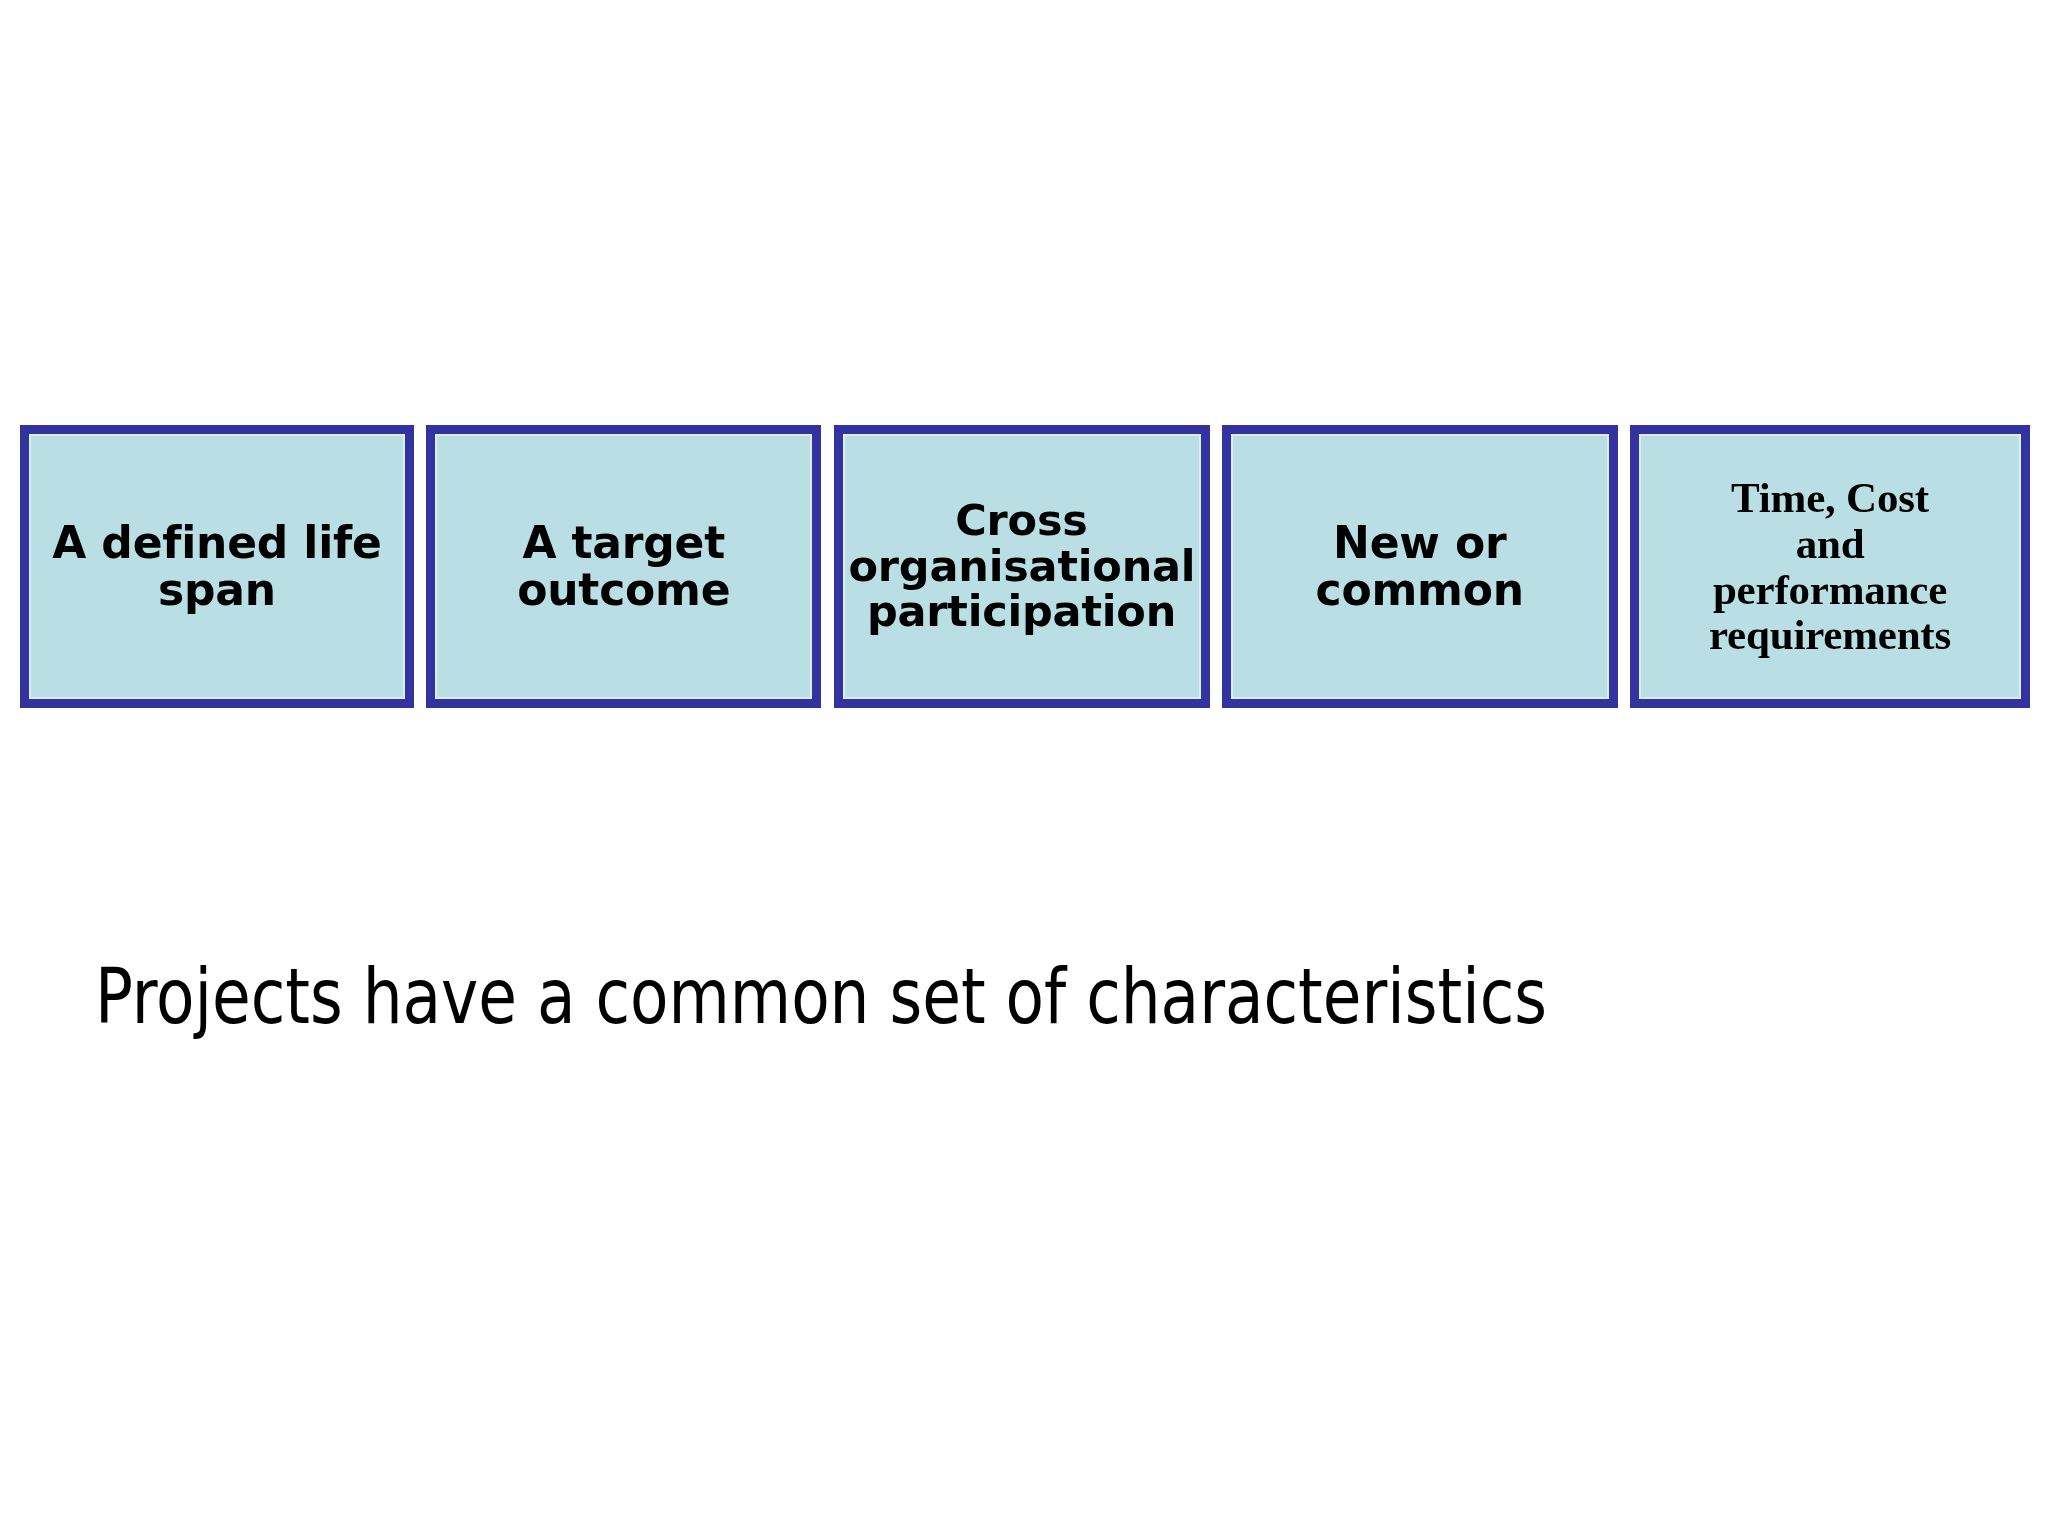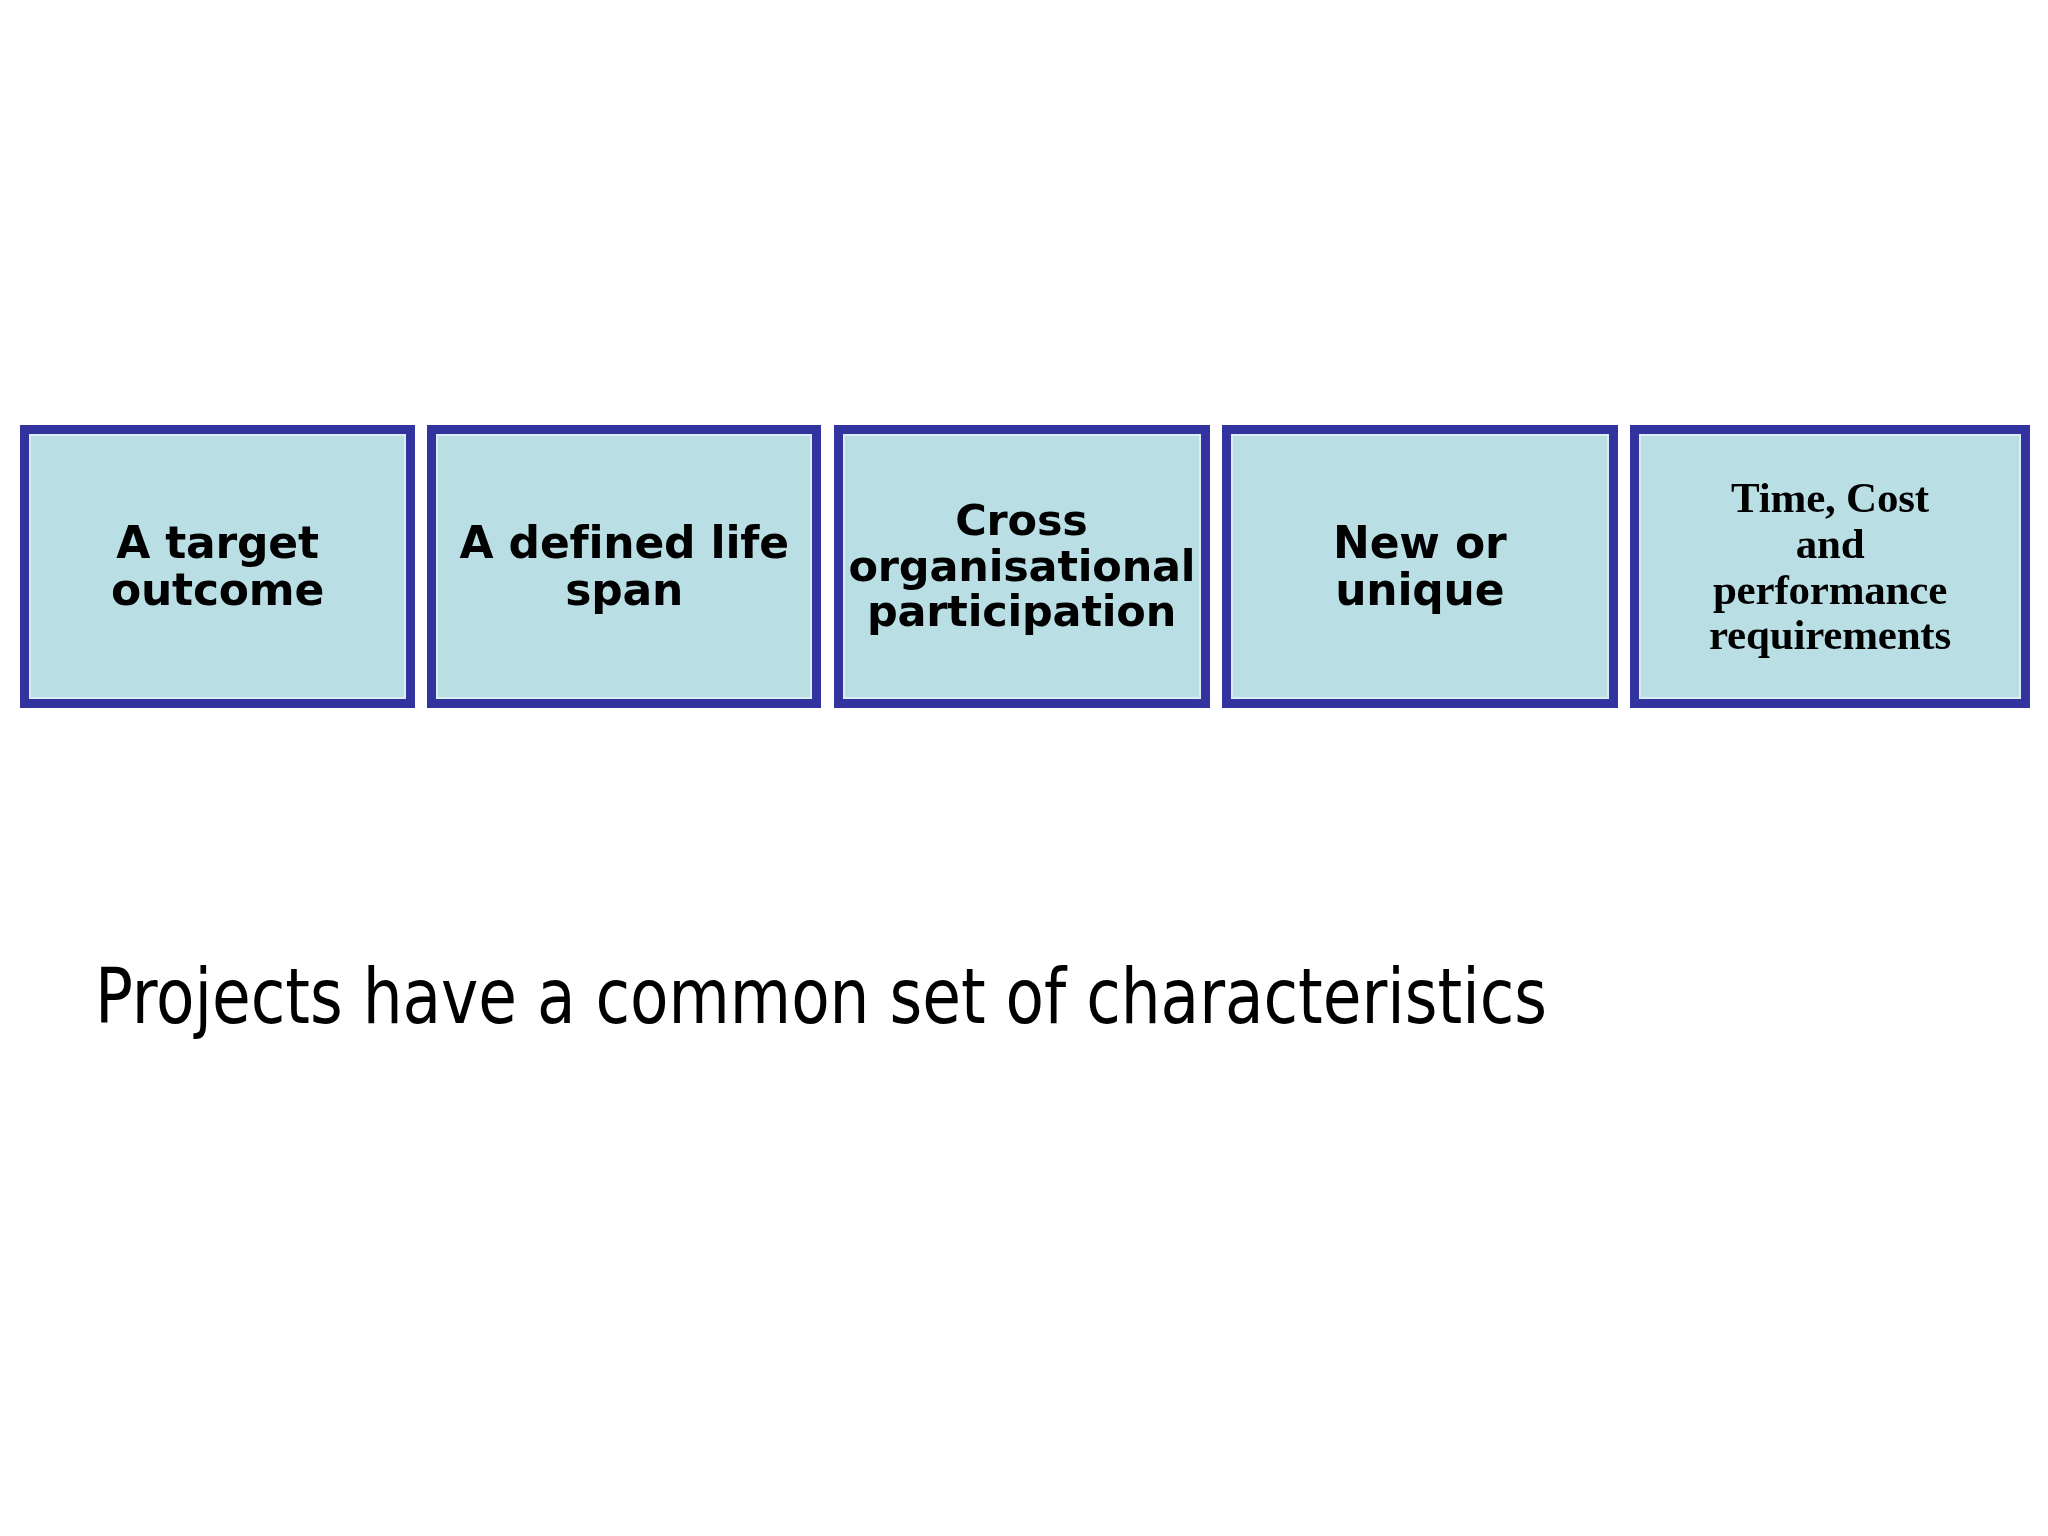--- a/index.html
+++ b/index.html
@@ -103,39 +103,39 @@
     white-space: nowrap;
   }
 </style>
 </head>
 <body>
 
 <div id="slide">
 
   <div id="boxes-row">
 
+    <div class="char-box b2">
+      <span class="char-box-label">A defined life
+span</span>
+    </div>
+
     <div class="char-box b1">
       <span class="char-box-label">A target
 outcome</span>
-    </div>
-
-    <div class="char-box b2">
-      <span class="char-box-label">A defined life
-span</span>
     </div>
 
     <div class="char-box b3">
       <span class="char-box-label">Cross
 organisational
 participation</span>
     </div>
 
     <div class="char-box b4">
       <span class="char-box-label">New or
-unique</span>
+common</span>
     </div>
 
     <div class="char-box b5">
       <span class="char-box-label">Time, Cost
 and
 performance
 requirements</span>
     </div>
 
   </div>

